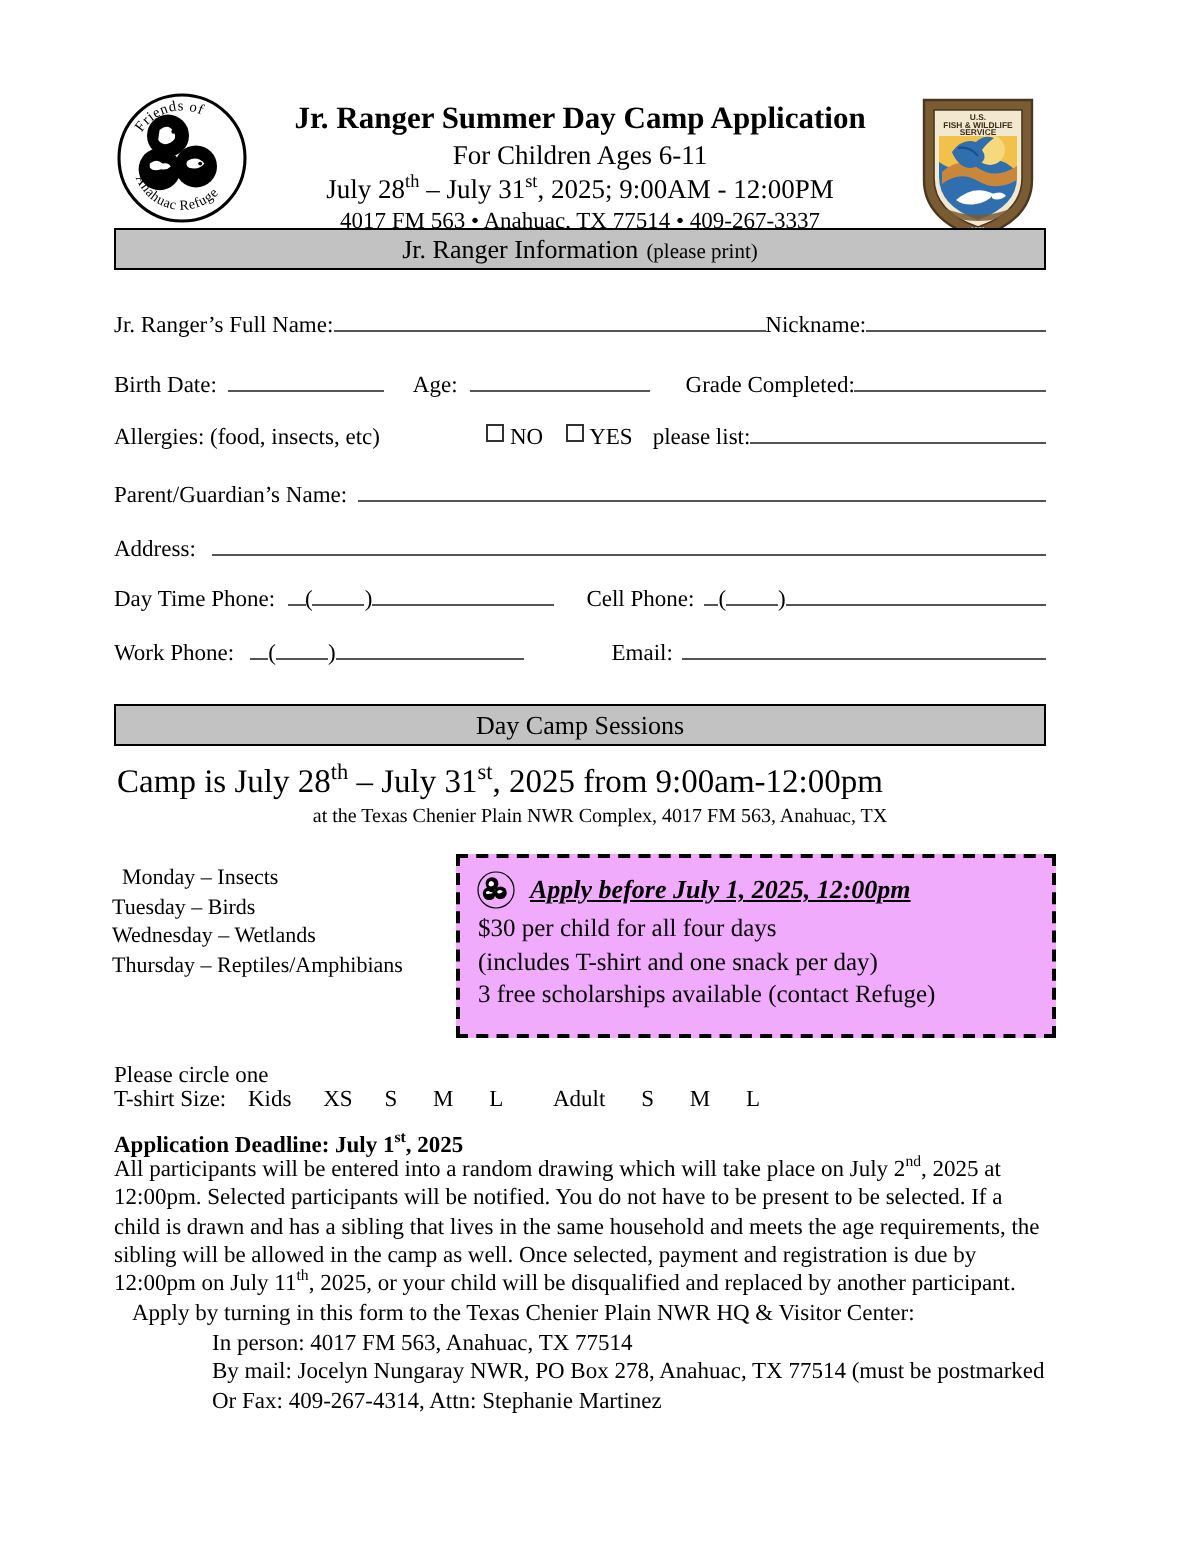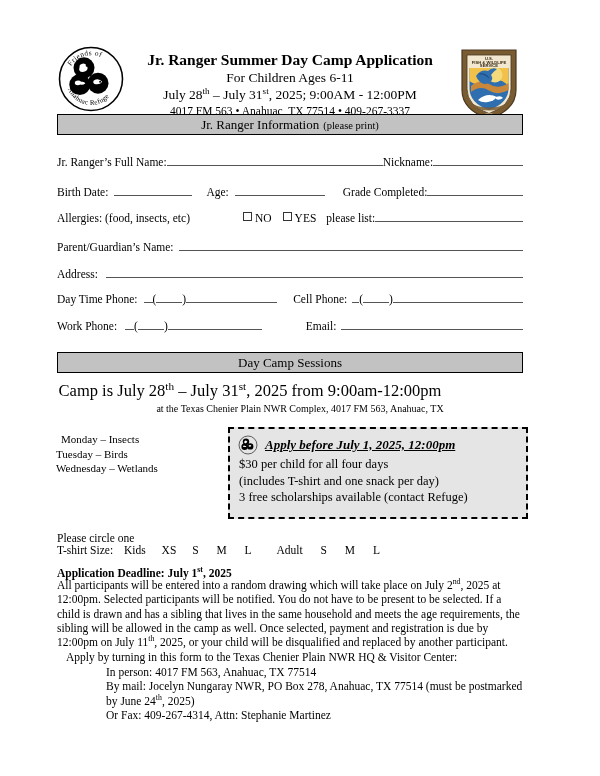--- a/index.html
+++ b/index.html
@@ -143,21 +143,21 @@
   }
   .day-list div:first-child { padding-left: 5px; }
 
   
   .dash-box {
     position: absolute;
     left: 228px; top: 427px;
     width: 300px; height: 92px;
     box-sizing: border-box;
     border: 2px dashed #000;
-    background: #e5e5e5;
+    background: #f0abfc;
     padding: 5px 8px 0 8px;
   }
   .dash-head {
     display: flex;
     align-items: center;
     gap: 7px;
     height: 22px;
   }
   .dash-head .mini-logo {
     width: 20px; height: 20px;
@@ -354,20 +354,21 @@
   </div>
 
   <div class="camp-line1"><span>Camp is July 28</span><sup>th</sup><span> – July 31</span><sup>st</sup><span>, 2025 from 9:00am-12:00pm</span></div>
 
   <div class="camp-line2">at the Texas Chenier Plain NWR Complex, 4017 FM 563, Anahuac, TX</div>
 
   <div class="day-list">
     <div>Monday – Insects</div>
     <div>Tuesday – Birds</div>
     <div>Wednesday – Wetlands</div>
+    <div>Thursday – Reptiles/Amphibians</div>
   </div>
 
   <div class="dash-box">
     <div class="dash-head">
       <span class="mini-logo">
         <svg viewBox="0 0 100 100" width="20" height="20" aria-hidden="true">
           <circle cx="50" cy="50" r="45" fill="none" stroke="#000" stroke-width="3"></circle>
           <g fill="#000">
             <circle cx="40" cy="34" r="16"></circle>
             <circle cx="33" cy="59" r="16"></circle>
@@ -402,17 +403,16 @@
   </div>
 
   <div class="deadline"><span>Application Deadline: July 1</span><sup>st</sup><span>, 2025</span></div>
 
   <div class="para"><span>All participants will be entered into a random drawing which will take place on July 2</span><sup>nd</sup><span>, 2025 at 12:00pm. Selected participants will be notified. You do not have to be present to be selected. If a child is drawn and has a sibling that lives in the same household and meets the age requirements, the sibling will be allowed in the camp as well. Once selected, payment and registration is due by 12:00pm on July 11</span><sup>th</sup><span>, 2025, or your child will be disqualified and replaced by another participant.</span></div>
 
   <div class="apply-block">
     <div>Apply by turning in this form to the Texas Chenier Plain NWR HQ &amp; Visitor Center:</div>
     <div class="indent">In person: 4017 FM 563, Anahuac, TX 77514</div>
     <div class="indent">By mail: Jocelyn Nungaray NWR, PO Box 278, Anahuac, TX 77514 (must be postmarked</div>
-    <div class="indent2"><span>by June 24</span><sup>th</sup><span>, 2025)</span></div>
     <div class="indent">Or Fax: 409-267-4314, Attn: Stephanie Martinez</div>
   </div>
 
 </div>
 
 </body></html>

